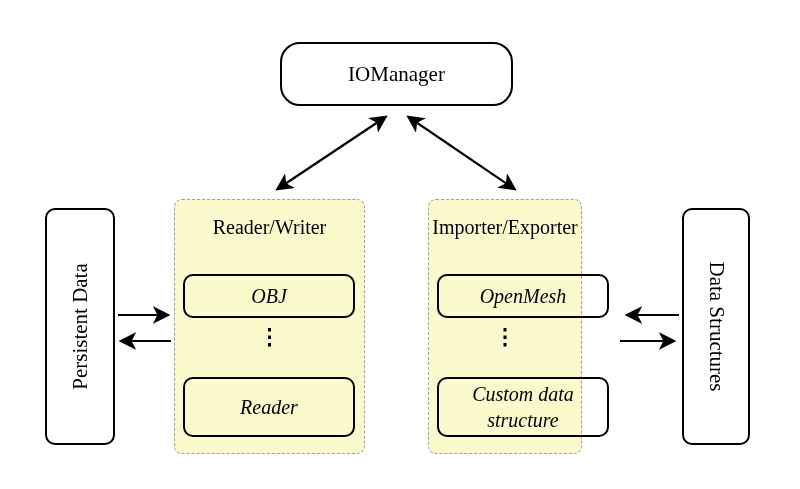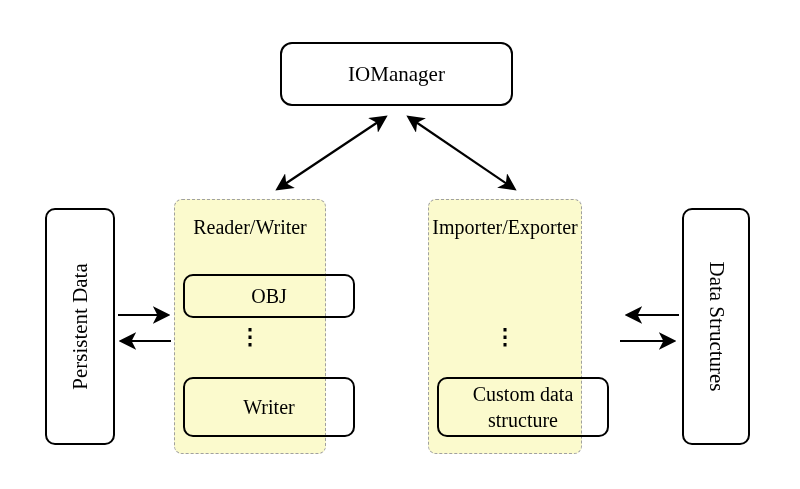--- a/index.html
+++ b/index.html
@@ -9,40 +9,40 @@
     height: 489px;
     background: #ffffff;
     font-family: "Liberation Serif", "DejaVu Serif", serif;
     color: #000;
     overflow: hidden;
   }
   .node {
     position: absolute;
     border: 2.5px solid #000;
     background: #ffffff;
-    border-radius: 12px;
+    border-radius: 20px;
     display: flex;
     align-items: center;
     justify-content: center;
     box-sizing: border-box;
   }
   .iomanager {
     left: 280px; top: 42px; width: 233px; height: 64px;
     font-size: 21px;
   }
   .group {
     position: absolute;
     top: 199px;
     height: 255px;
     background: #FBFACD;
     border: 1.6px dashed #A0A0A0;
     border-radius: 8px;
     box-sizing: border-box;
   }
-  .group-left  { left: 174px; width: 152px; }
+  .group-left  { left: 174px; width: 191px; }
   .group-right { left: 428px; width: 154px; }
   .group-title {
     position: absolute;
     top: 16px; left: 0; width: 100%;
     text-align: center;
     font-size: 20px;
   }
   .inner-node {
     position: absolute;
     left: 8px;
@@ -51,20 +51,21 @@
     border-radius: 10px;
     background: transparent;
     display: flex;
     flex-direction: column;
     align-items: center;
     justify-content: center;
     box-sizing: border-box;
     font-size: 20px;
     text-align: center;
     line-height: 1.3;
+    font-style: italic;
   }
   .inner-top    { top: 74px;  height: 44px; }
   .inner-bottom { top: 177px; height: 60px; }
   .dots {
     position: absolute;
     top: 126px; left: 0; width: 100%;
     text-align: center;
     font-size: 22px;
     font-weight: bold;
     line-height: 1;
@@ -113,26 +114,29 @@
     <span class="rail-label">Data Structures</span>
   </div>
 
   <div class="group group-left">
     <div class="group-title">Reader/Writer</div>
     <div class="inner-node inner-top">
       <span>OBJ</span>
     </div>
     <div class="dots">⋮</div>
     <div class="inner-node inner-bottom">
-      <span>Writer</span>
+      <span>Reader</span>
     </div>
   </div>
 
   <div class="group group-right">
     <div class="group-title">Importer/Exporter</div>
+    <div class="inner-node inner-top">
+      <span>OpenMesh</span>
+    </div>
     <div class="dots">⋮</div>
     <div class="inner-node inner-bottom">
       <span>Custom data</span>
       <span>structure</span>
     </div>
   </div>
 
   <svg class="arrows" viewBox="0 0 800 489" xmlns="http://www.w3.org/2000/svg">
     <defs>
       <marker id="arrowhead" viewBox="0 0 10 10" refX="7.5" refY="5" markerWidth="8" markerHeight="8" orient="auto-start-reverse">

